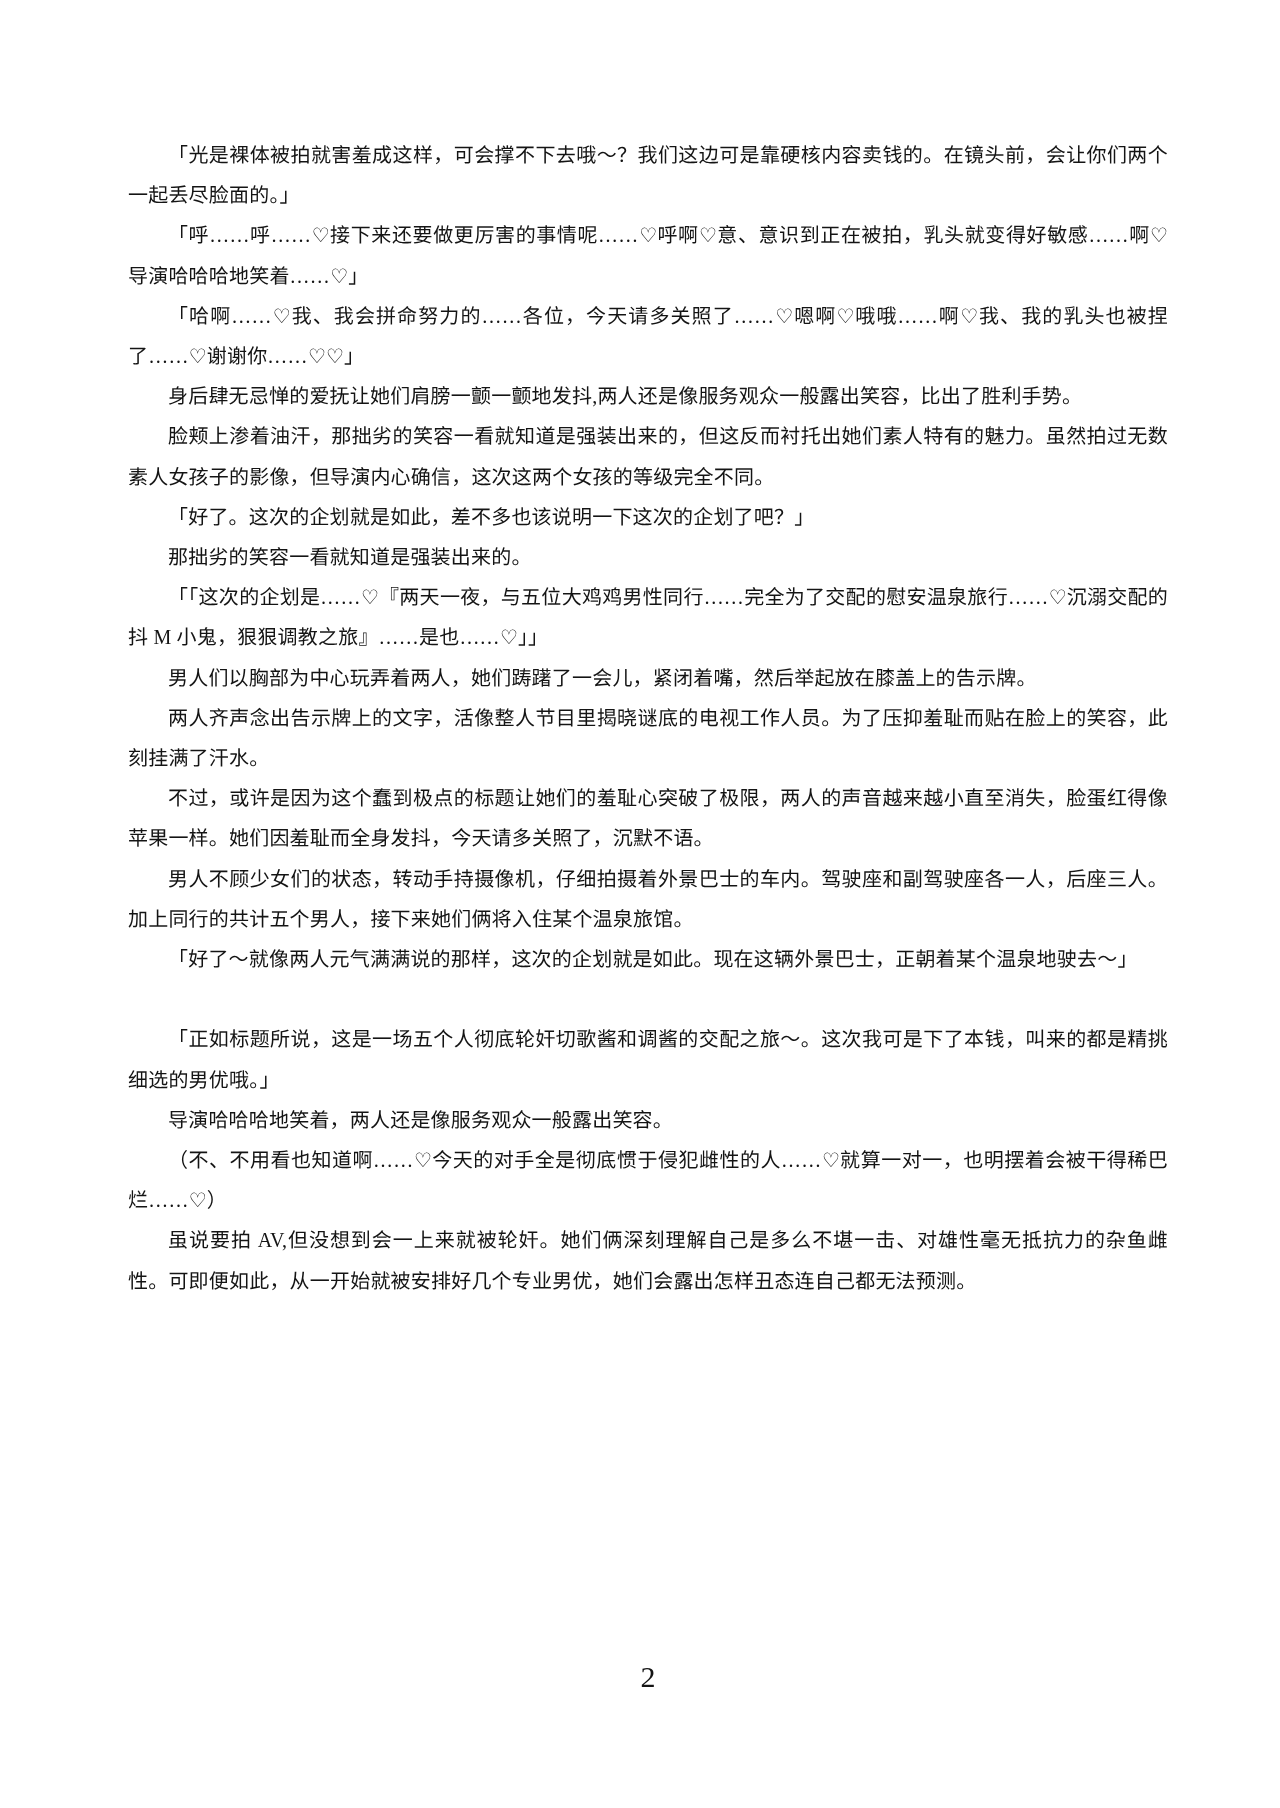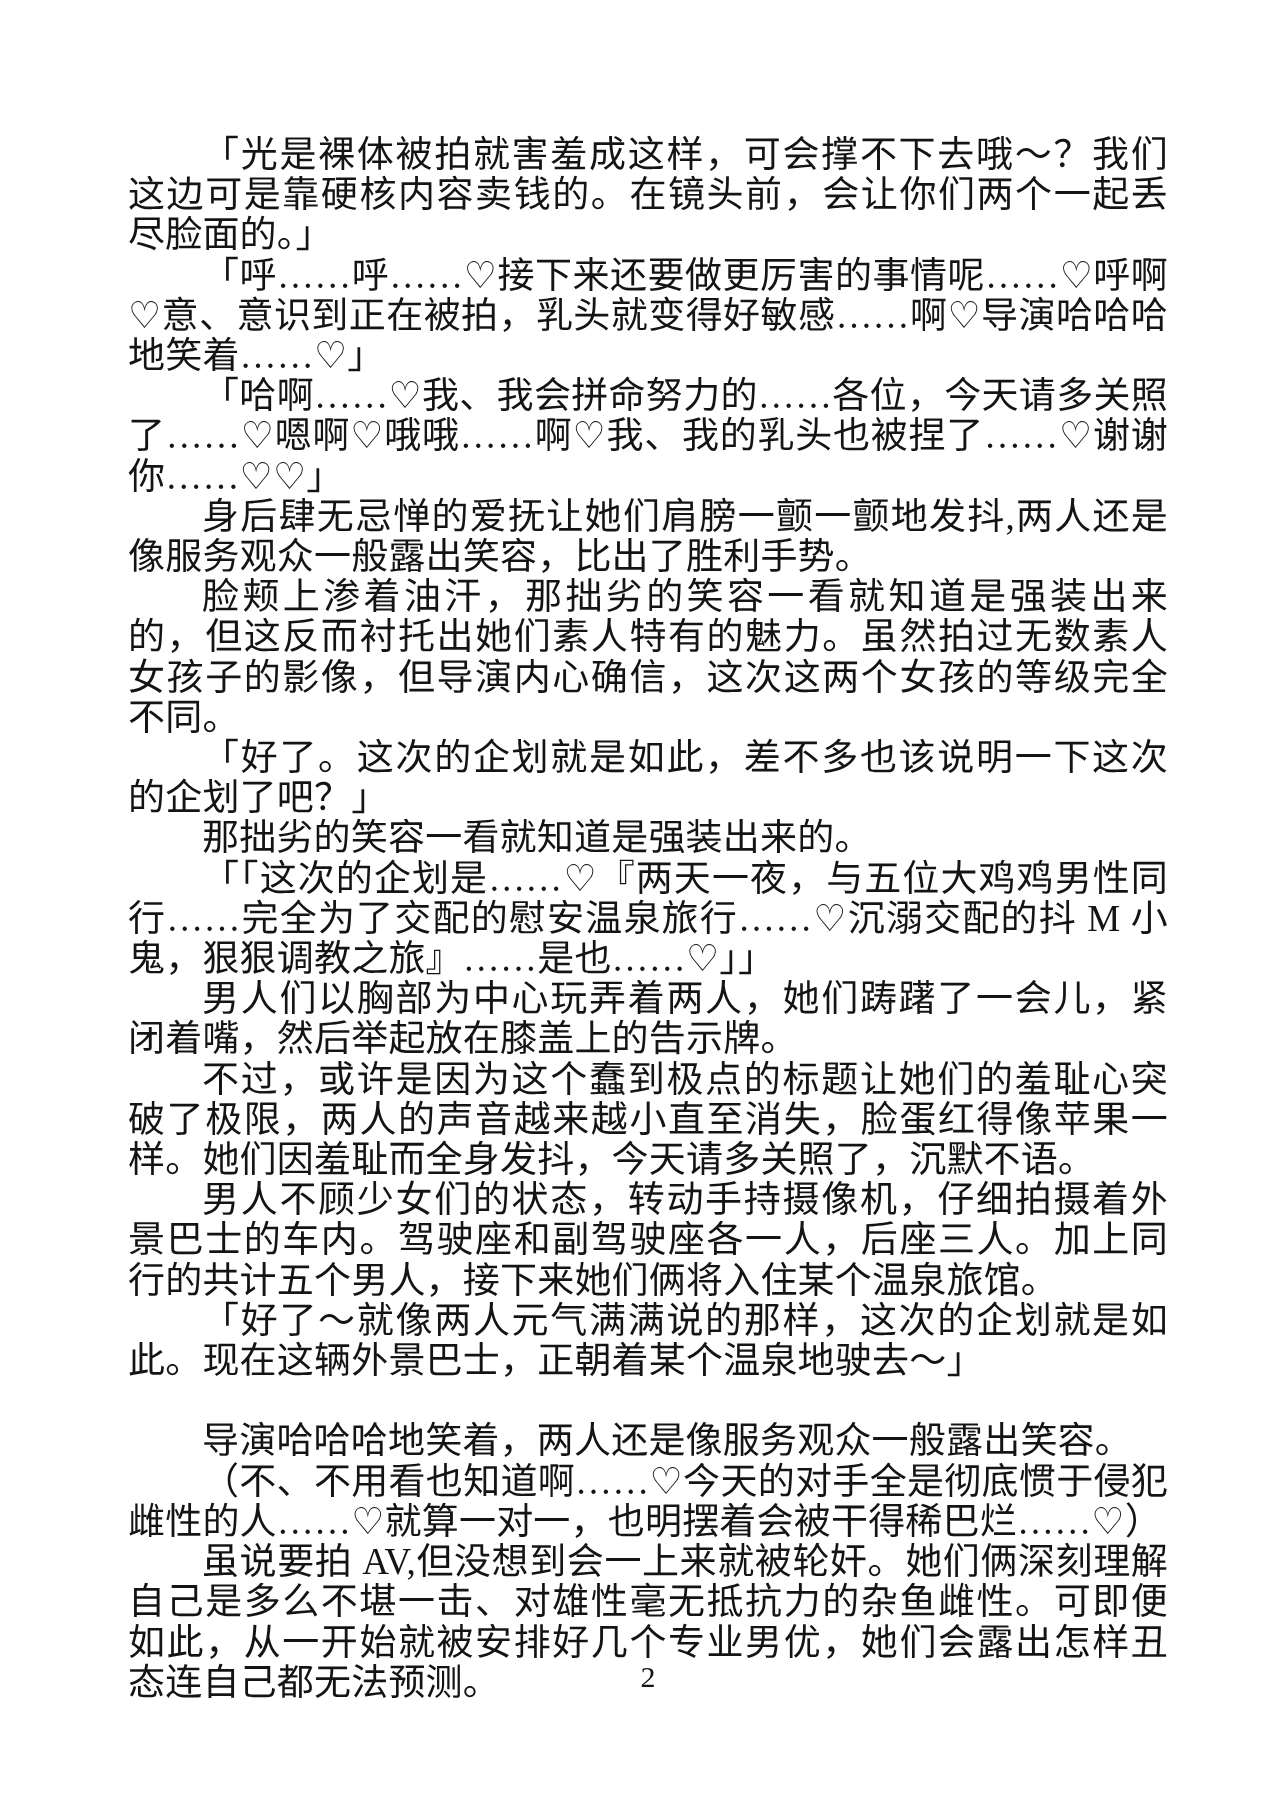--- a/index.html
+++ b/index.html
@@ -18,21 +18,21 @@
   .page {
     position: absolute;
     inset: 0;
     background: #ffffff;
   }
   .text-block {
     position: absolute;
     left: 128px;
     top: 135px;
     width: 1040px;
-    font-size: 37px;
+    font-size: 20px;
     line-height: 40.2px;
     text-align: justify;
     text-justify: inter-ideograph;
     letter-spacing: 0.2px;
   }
   .text-block p {
     margin: 0;
     padding: 0;
     text-indent: 2em;
   }
@@ -58,22 +58,24 @@
   <div class="text-block" id="text-block">
       <p>「光是裸体被拍就害羞成这样，可会撑不下去哦～？我们这边可是靠硬核内容卖钱的。在镜头前，会让你们两个一起丢尽脸面的。」</p>
       <p>「呼……呼……♡接下来还要做更厉害的事情呢……♡呼啊♡意、意识到正在被拍，乳头就变得好敏感……啊♡导演哈哈哈地笑着……♡」</p>
       <p>「哈啊……♡我、我会拼命努力的……各位，今天请多关照了……♡嗯啊♡哦哦……啊♡我、我的乳头也被捏了……♡谢谢你……♡♡」</p>
       <p>身后肆无忌惮的爱抚让她们肩膀一颤一颤地发抖,两人还是像服务观众一般露出笑容，比出了胜利手势。</p>
       <p>脸颊上渗着油汗，那拙劣的笑容一看就知道是强装出来的，但这反而衬托出她们素人特有的魅力。虽然拍过无数素人女孩子的影像，但导演内心确信，这次这两个女孩的等级完全不同。</p>
       <p>「好了。这次的企划就是如此，差不多也该说明一下这次的企划了吧？」</p>
       <p>那拙劣的笑容一看就知道是强装出来的。</p>
       <p>「「这次的企划是……♡『两天一夜，与五位大鸡鸡男性同行……完全为了交配的慰安温泉旅行……♡沉溺交配的抖 M 小鬼，狠狠调教之旅』……是也……♡」」</p>
       <p>男人们以胸部为中心玩弄着两人，她们踌躇了一会儿，紧闭着嘴，然后举起放在膝盖上的告示牌。</p>
+      <p>两人齐声念出告示牌上的文字，活像整人节目里揭晓谜底的电视工作人员。为了压抑羞耻而贴在脸上的笑容，此刻挂满了汗水。</p>
       <p>不过，或许是因为这个蠢到极点的标题让她们的羞耻心突破了极限，两人的声音越来越小直至消失，脸蛋红得像苹果一样。她们因羞耻而全身发抖，今天请多关照了，沉默不语。</p>
       <p>男人不顾少女们的状态，转动手持摄像机，仔细拍摄着外景巴士的车内。驾驶座和副驾驶座各一人，后座三人。加上同行的共计五个男人，接下来她们俩将入住某个温泉旅馆。</p>
       <p>「好了～就像两人元气满满说的那样，这次的企划就是如此。现在这辆外景巴士，正朝着某个温泉地驶去～」</p>
       <p class="blank"></p>
+      <p>「正如标题所说，这是一场五个人彻底轮奸切歌酱和调酱的交配之旅～。这次我可是下了本钱，叫来的都是精挑细选的男优哦。」</p>
       <p>导演哈哈哈地笑着，两人还是像服务观众一般露出笑容。</p>
       <p>（不、不用看也知道啊……♡今天的对手全是彻底惯于侵犯雌性的人……♡就算一对一，也明摆着会被干得稀巴烂……♡）</p>
       <p>虽说要拍 AV,但没想到会一上来就被轮奸。她们俩深刻理解自己是多么不堪一击、对雄性毫无抵抗力的杂鱼雌性。可即便如此，从一开始就被安排好几个专业男优，她们会露出怎样丑态连自己都无法预测。</p>
     </div>
   <div class="page-number">2</div>
 </div>
 
 </body></html>

